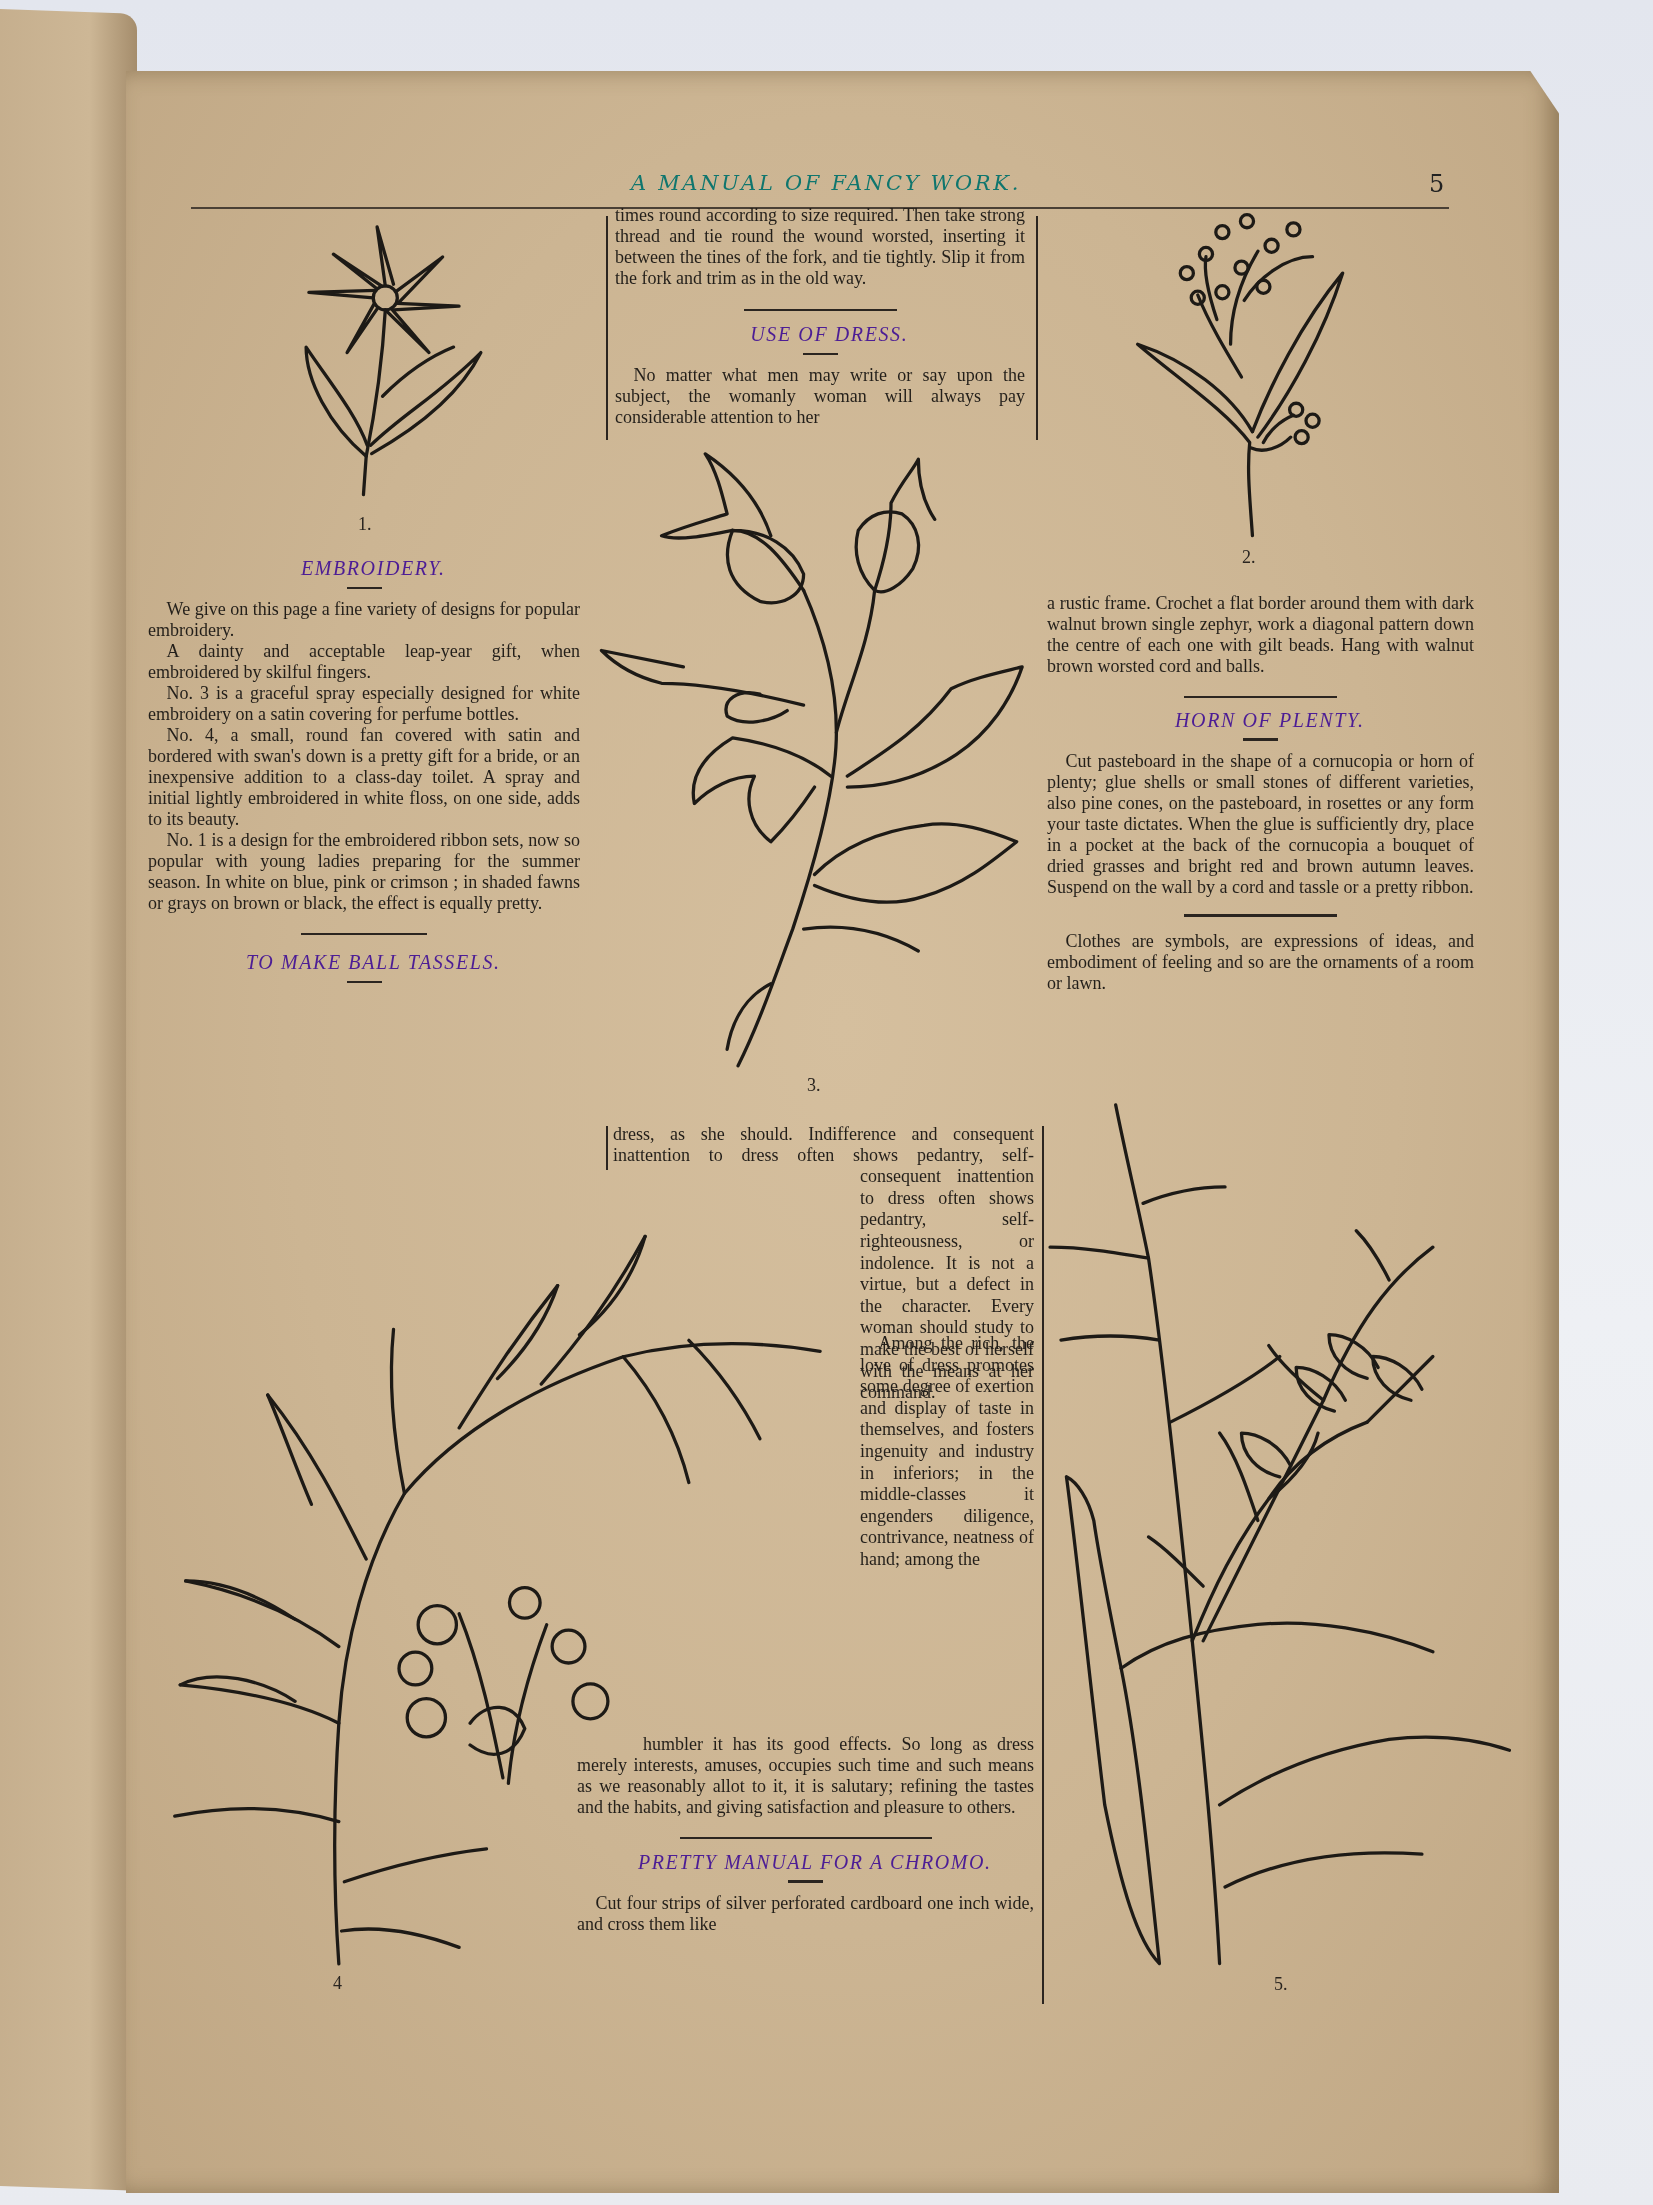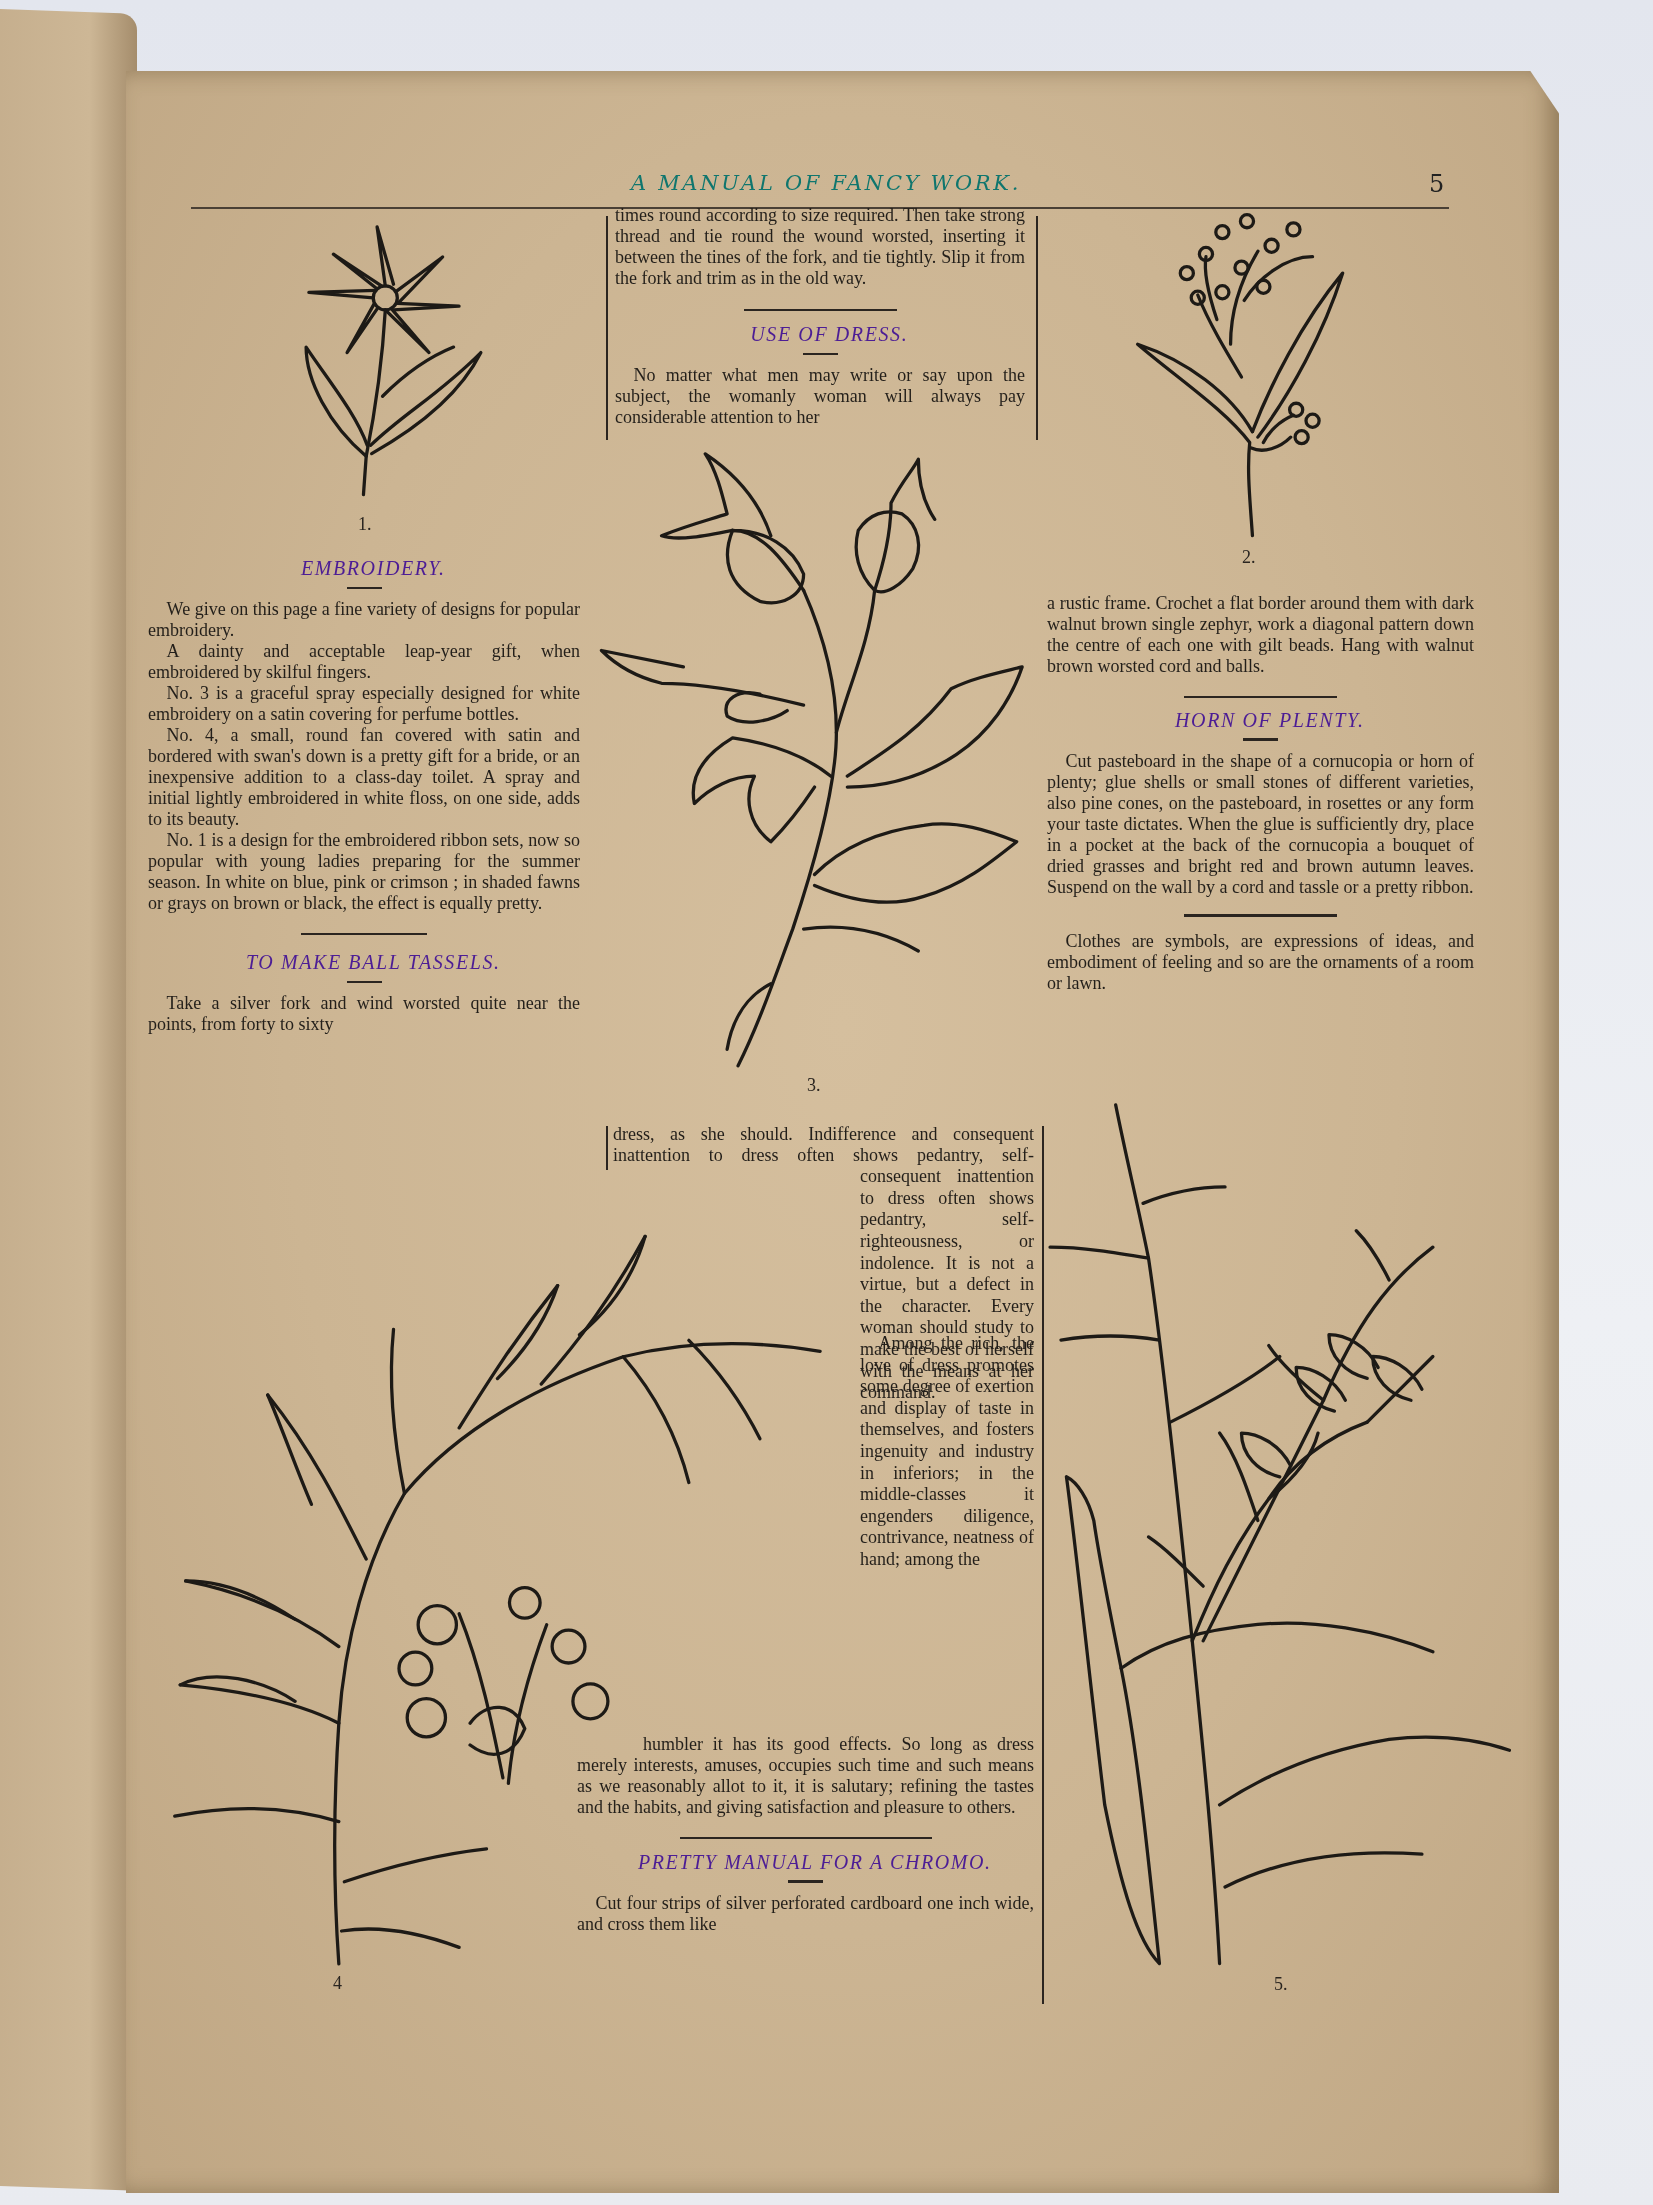--- a/index.html
+++ b/index.html
@@ -184,21 +184,20 @@
   <p class="heading">EMBROIDERY.</p>
   <div class="short-rule"></div>
   <p>We give on this page a fine variety of designs for popular embroidery.</p>
   <p>A dainty and acceptable leap-year gift, when embroidered by skilful fingers.</p>
   <p>No. 3 is a graceful spray especially designed for white embroidery on a satin covering for perfume bottles.</p>
   <p>No. 4, a small, round fan covered with satin and bordered with swan's down is a pretty gift for a bride, or an inexpensive addition to a class-day toilet. A spray and initial lightly embroidered in white floss, on one side, adds to its beauty.</p>
   <p>No. 1 is a design for the embroidered ribbon sets, now so popular with young ladies preparing for the summer season. In white on blue, pink or crimson ; in shaded fawns or grays on brown or black, the effect is equally pretty.</p>
   <div class="rule" style="width:126px;margin-top:18.6px;"></div>
   <p class="heading" style="margin-top:17px;">TO MAKE BALL TASSELS.</p>
   <div class="short-rule"></div>
-  <p>Take a silver fork and wind worsted quite near the points, from forty to sixty</p>
 </div>
 
 <div class="col-text" style="left:1047px;top:593px;width:427px;">
   <p class="noind">a rustic frame. Crochet a flat border around them with dark walnut brown single zephyr, work a diagonal pattern down the centre of each one with gilt beads. Hang with walnut brown worsted cord and balls.</p>
   <div class="rule" style="width:153px;margin-top:18.6px;"></div>
   <p class="heading" style="margin-top:12px;">HORN OF PLENTY.</p>
   <div class="short-rule"></div>
   <p>Cut pasteboard in the shape of a cornucopia or horn of plenty; glue shells or small stones of different varieties, also pine cones, on the pasteboard, in rosettes or any form your taste dictates. When the glue is sufficiently dry, place in a pocket at the back of the cornucopia a bouquet of dried grasses and bright red and brown autumn leaves. Suspend on the wall by a cord and tassle or a pretty ribbon.</p>
   <div class="rule" style="width:153px;margin-top:16.4px;margin-bottom:14.2px;"></div>
   <p>Clothes are symbols, are expressions of ideas, and embodiment of feeling and so are the ornaments of a room or lawn.</p>

